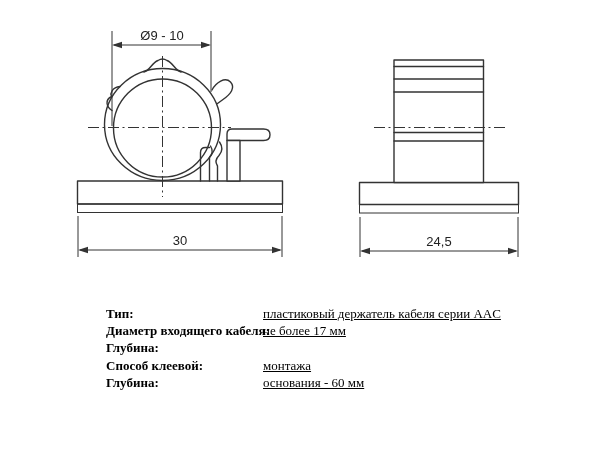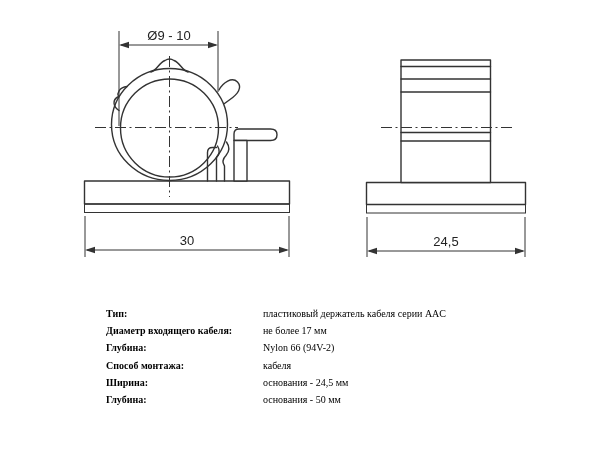--- a/index.html
+++ b/index.html
@@ -1,37 +1,37 @@
 <!DOCTYPE html>
 <html><head>
 <meta charset="utf-8">
 <style>
   html,body{margin:0;padding:0;}
   body{
     width:600px;height:470px;background:#ffffff;position:relative;overflow:hidden;
     font-family:"Liberation Serif","DejaVu Serif",serif;
   }
-  .drawing-wrap{position:absolute;left:0;top:0;width:572px;height:300px;margin-left:7px;}
+  .drawing-wrap{position:absolute;left:0;top:0;width:572px;height:300px;}
   svg{display:block;}
   .ln{stroke:#333333;stroke-width:1.4;fill:none;stroke-linecap:round;stroke-linejoin:round;}
   .ln-thin{stroke:#333333;stroke-width:1;fill:none;}
   .cl{stroke:#333333;stroke-width:1;fill:none;stroke-dasharray:11 3.5 2 3.5;}
   .white{fill:#ffffff;}
   .arrow{fill:#333333;stroke:none;}
   .dim-text{
     font-family:"Liberation Sans","DejaVu Sans",sans-serif;
     font-size:13px;fill:#222222;text-anchor:middle;
   }
   .specs{
     position:absolute;left:106px;top:305px;
-    font-size:10px;line-height:17.2px;color:#000000;
+    font-size:13px;line-height:17.2px;color:#000000;
   }
   .spec-row{display:flex;}
   .spec-label{width:157px;font-weight:bold;white-space:nowrap;flex:none;}
-  .spec-value{white-space:nowrap;}
+  .spec-value{white-space:nowrap;text-decoration:underline;}
 </style>
 </head>
 <body>
 
 <div class="drawing-wrap">
 <svg width="600" height="300" viewBox="0 0 600 300">
   <defs>
     <pattern id="hatch" width="6" height="8.5" patternUnits="userSpaceOnUse">
       <rect width="6" height="8.5" fill="#ffffff"></rect>
       <rect x="0.4" y="1.1" width="3" height="2.8" fill="#404040"></rect>
@@ -106,27 +106,22 @@
   <div class="spec-row">
     <div class="spec-label">Тип:</div>
     <div class="spec-value">пластиковый держатель кабеля серии AAC</div>
   </div>
   <div class="spec-row">
     <div class="spec-label">Диаметр входящего кабеля:</div>
     <div class="spec-value">не более 17 мм</div>
   </div>
   <div class="spec-row">
     <div class="spec-label">Глубина:</div>
-    <div class="spec-value">Nylon 66 (94V-2)</div>
   </div>
   <div class="spec-row">
-    <div class="spec-label">Способ монтажа:</div>
-    <div class="spec-value">кабеля</div>
-  </div>
-  <div class="spec-row">
-    <div class="spec-label">Ширина:</div>
-    <div class="spec-value">основания - 24,5 мм</div>
+    <div class="spec-label">Способ клеевой:</div>
+    <div class="spec-value">монтажа</div>
   </div>
   <div class="spec-row">
     <div class="spec-label">Глубина:</div>
-    <div class="spec-value">основания - 50 мм</div>
+    <div class="spec-value">основания - 60 мм</div>
   </div>
 </div>
 
 </body></html>

